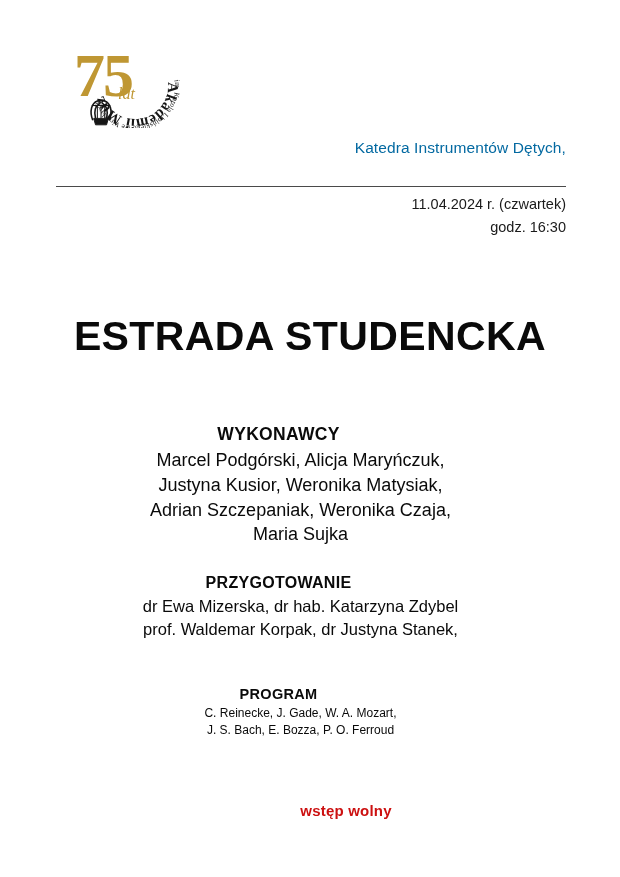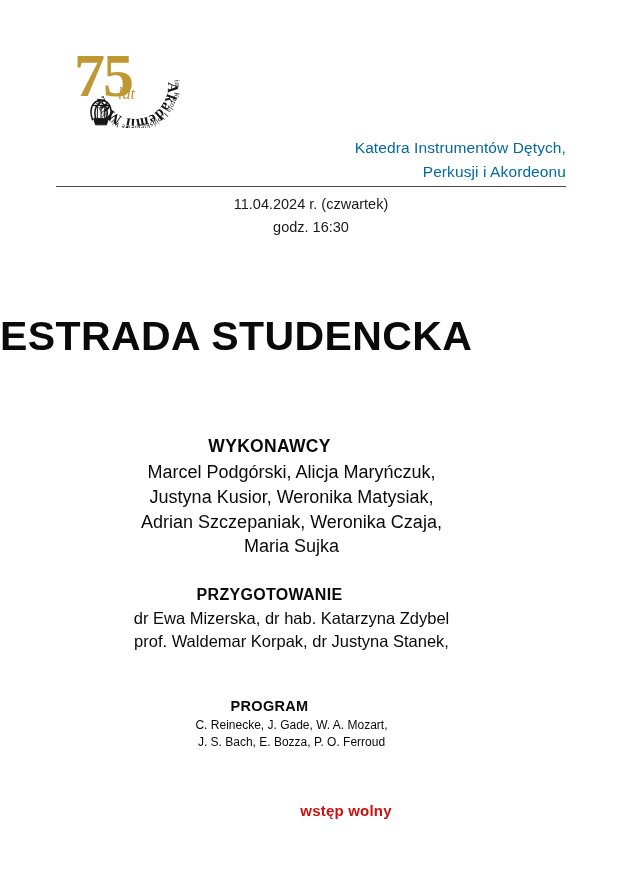--- a/index.html
+++ b/index.html
@@ -66,47 +66,47 @@
     position: absolute;
     left: 56px;
     top: 193px;
     width: 510px;
     font-size: 14.5px;
     line-height: 1.62;
     color: #1a1a1a;
   }
   .meta-row {
     display: flex;
-    justify-content: center;
+    justify-content: flex-end;
     align-items: baseline;
   }
   .meta-left { text-align: left; }
   .meta-right { text-align: right; }
   .meta-spacer { visibility: hidden; }
 
   
   .main-title {
     position: absolute;
     left: 0;
     top: 313px;
     width: 620px;
+    text-align: center;
     font-size: 41px;
     font-weight: bold;
     letter-spacing: 0.4px;
     color: #0a0a0a;
     white-space: nowrap;
   }
 
   
   .section {
     position: absolute;
-    left: 4px;
+    left: 13px;
     width: 531px;
     text-align: center;
-    margin-top: 12px;
   }
   .section-heading {
     font-size: 17.5px;
     font-weight: bold;
     letter-spacing: 0.3px;
     color: #0a0a0a;
     margin-bottom: 3px;
   }
   .section-line {
     font-size: 18px;
@@ -167,21 +167,20 @@
         <line x1="8" y1="6" x2="8" y2="20" stroke-width="1.1"></line>
         <line x1="12" y1="5" x2="12" y2="20" stroke-width="1.1"></line>
         <line x1="16" y1="6" x2="16" y2="20" stroke-width="1.1"></line>
         <line x1="2" y1="6" x2="22" y2="6" stroke-width="1.2"></line>
       </g>
     </svg>
   </div>
 
   <div class="dept-header">
     <div>Katedra Instrumentów Dętych,</div>
-    <div>Perkusji i Akordeonu</div>
   </div>
 
   <div class="rule"></div>
 
   <div class="meta">
     <div class="meta-row">
       <div class="meta-left">11.04.2024 r. (czwartek)</div>
       <div class="meta-right meta-spacer"></div>
     </div>
     <div class="meta-row">

